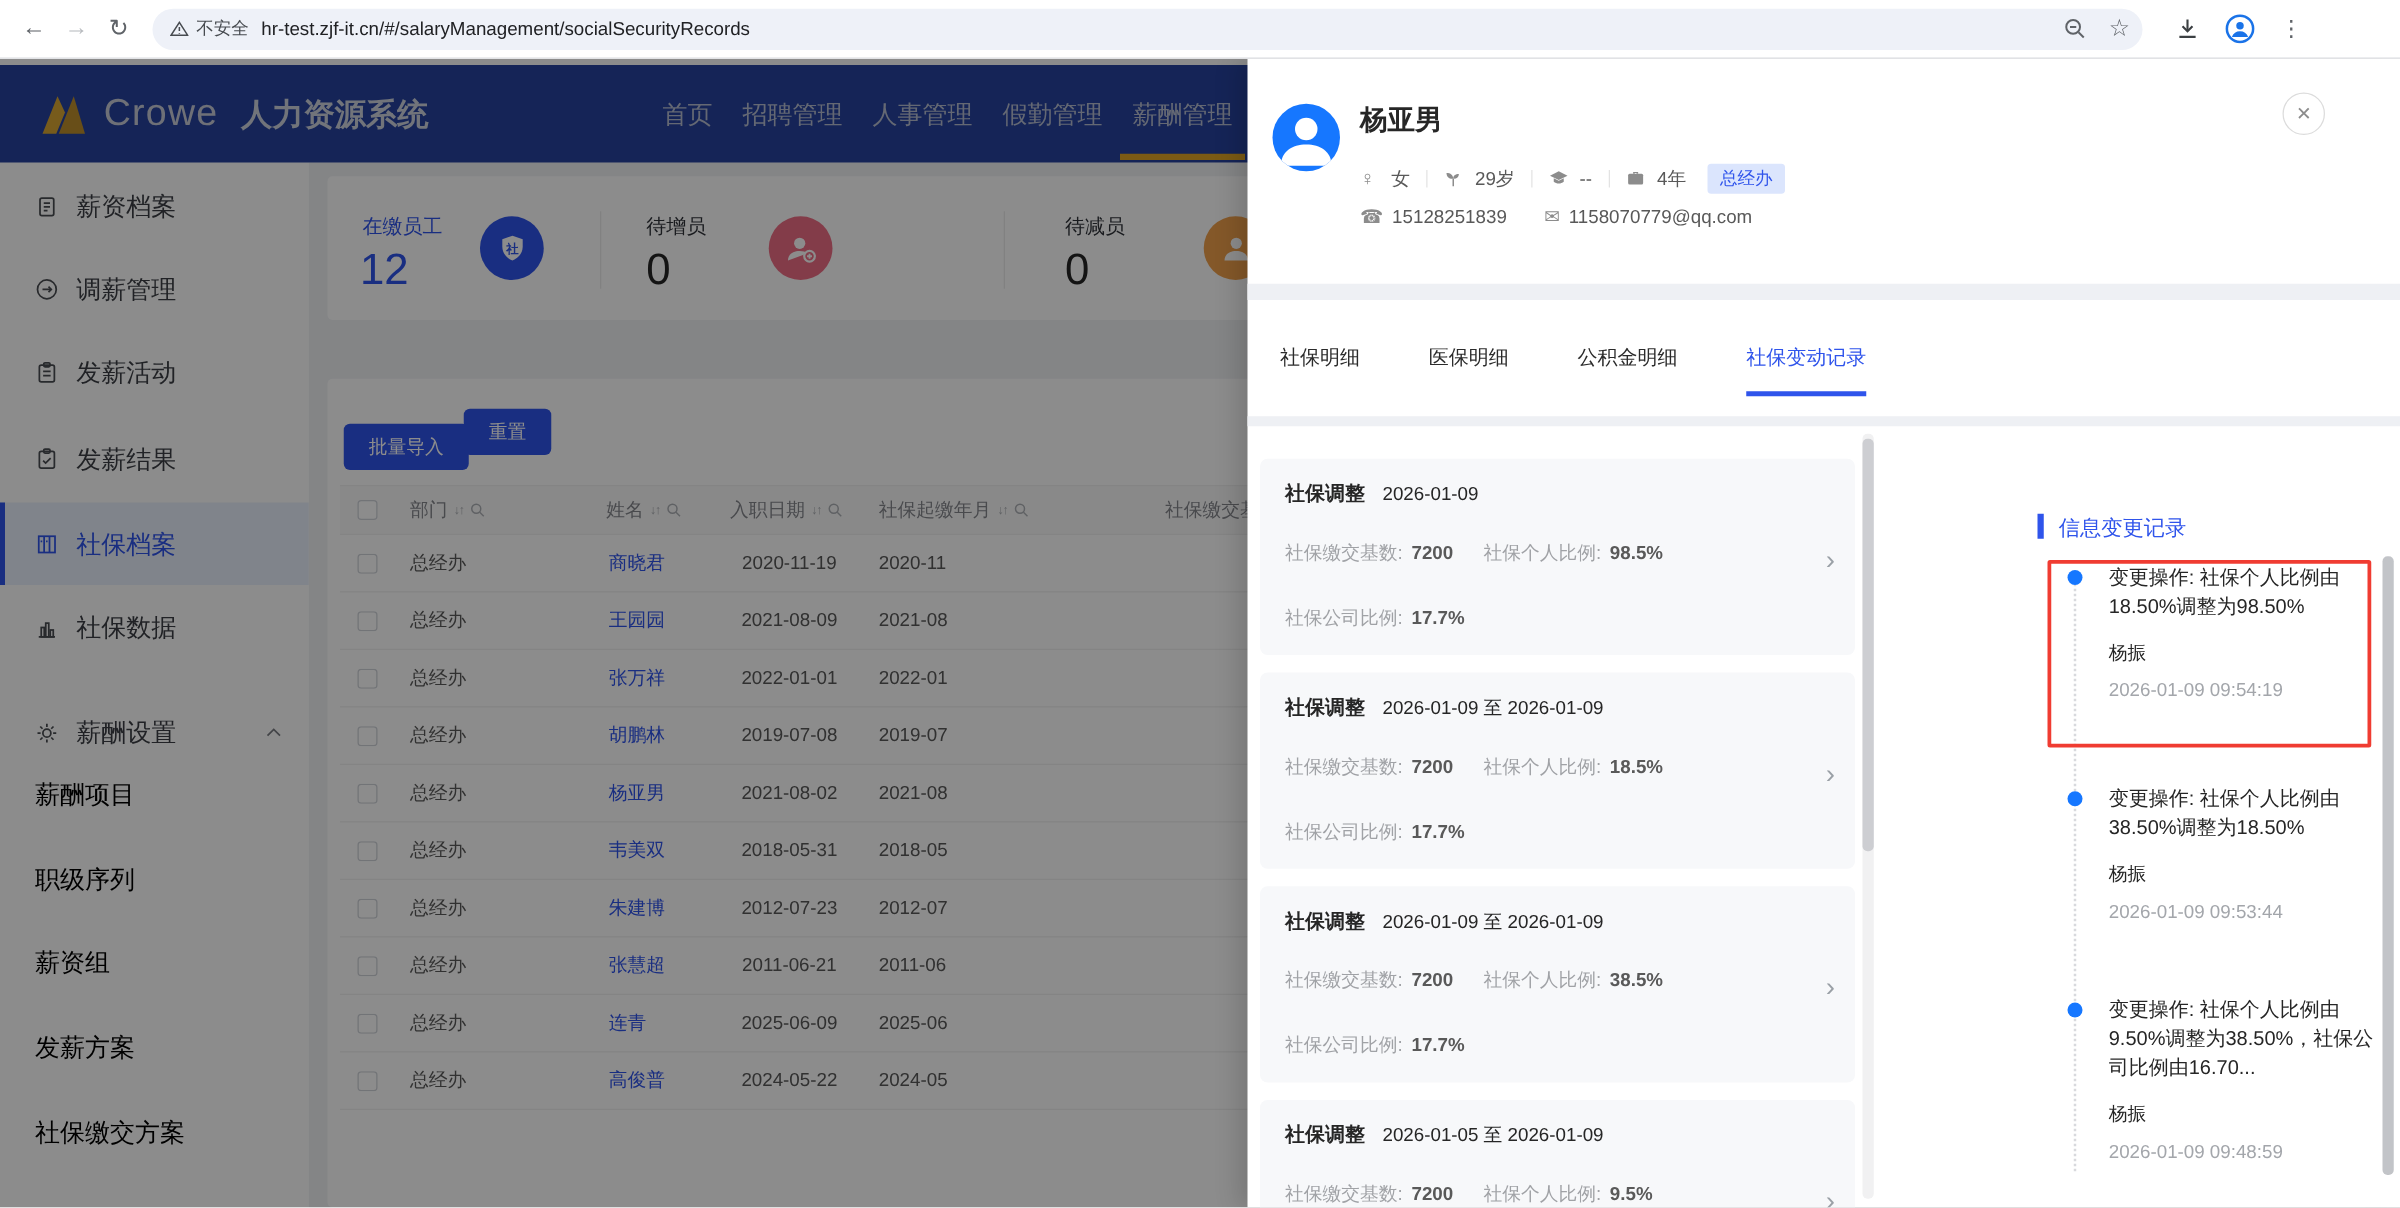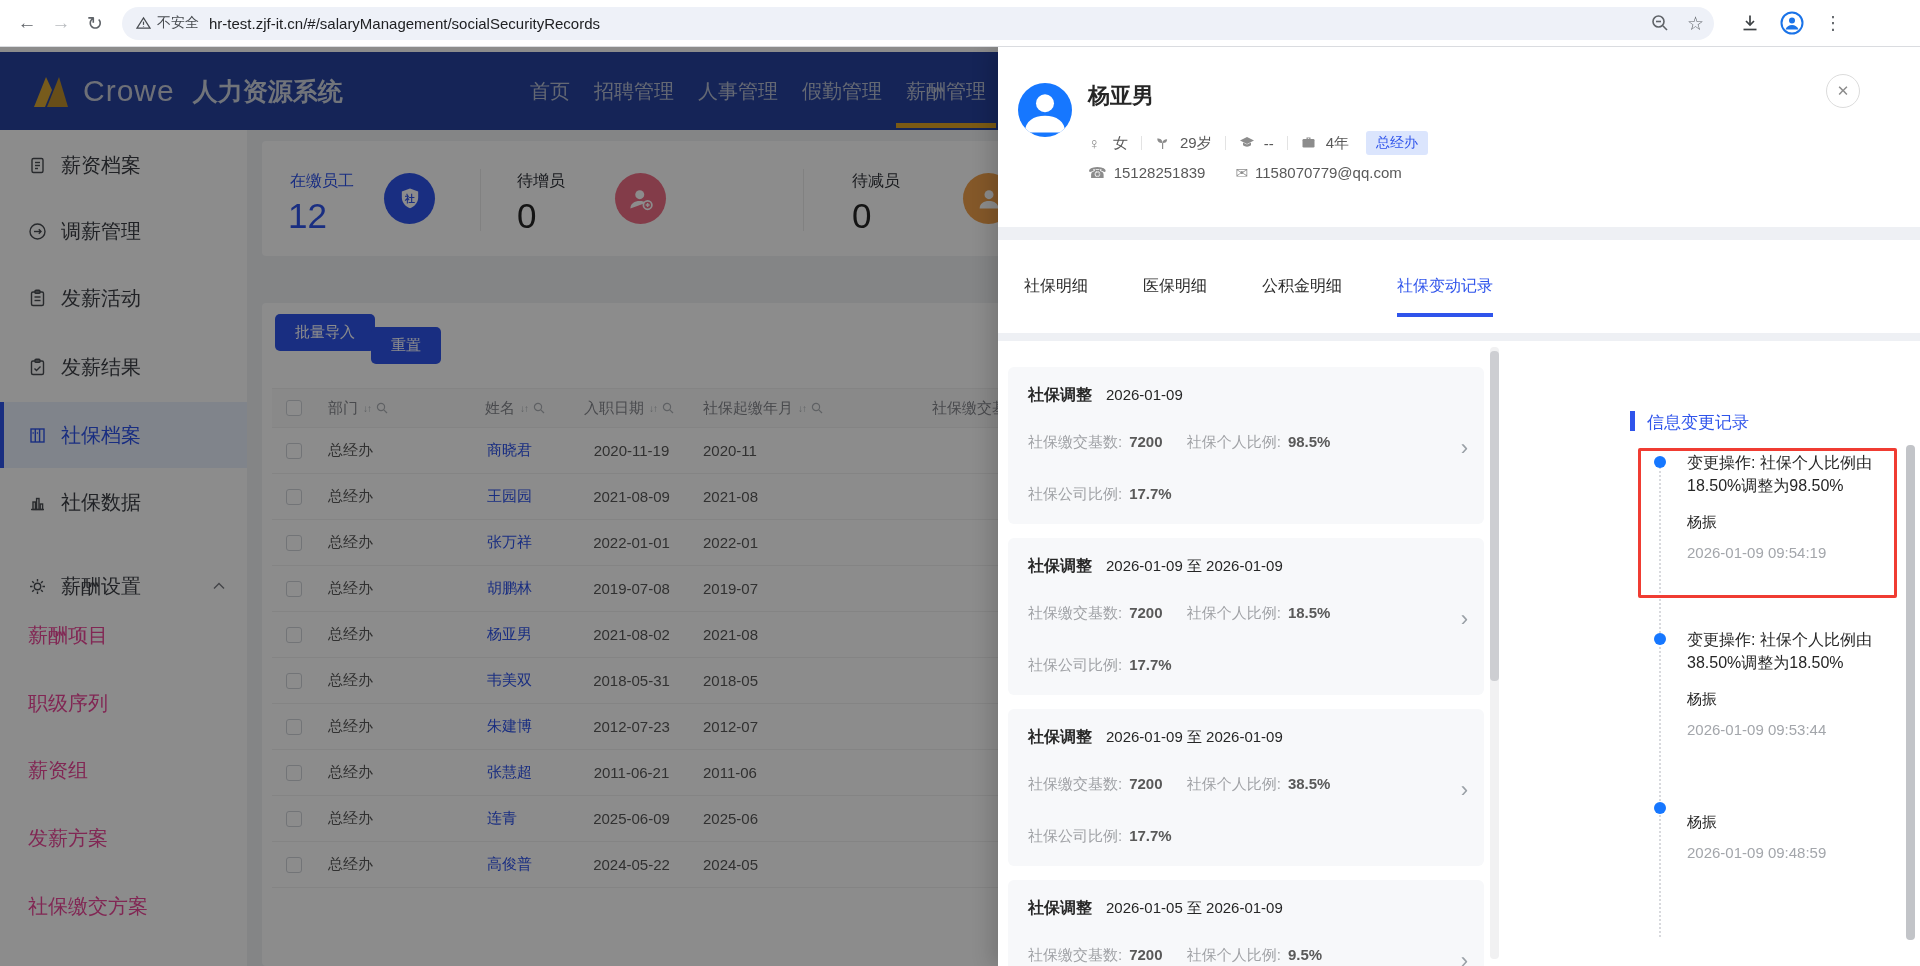--- a/index.html
+++ b/index.html
@@ -34,21 +34,21 @@
   .nav-item.active::after { content:""; position:absolute; left:-10px; right:-10px; bottom:2px;
     height:5px; background:#e0a526; }
 
   
   .sidebar { position:absolute; left:0; top:130px; width:247px; height:836px; background:#fff; z-index:2; }
   .side-item { position:absolute; left:0; width:247px; height:66px; display:flex; align-items:center;
     padding-left:28px; color:#3c3f45; font-size:20px; cursor:pointer; }
   .side-item .sicon { width:19px; height:19px; margin-right:14px; color:#4a4d52; flex:none; }
   .side-item.active { background:#eaf1fd; color:#2f54eb; border-left:4px solid #2f54eb; padding-left:24px; }
   .side-item.active .sicon { color:#2f54eb; }
-  .side-item.child { color:#ec4899; }
+  .side-item.child { color:#000000; }
   .side-item .chev { position:absolute; right:22px; width:12px; height:8px; color:#7a7d83; }
 
   
   .main { position:absolute; left:247px; top:130px; width:1673px; height:836px; background:#f0f2f5; z-index:1; }
   .stat-card { position:absolute; left:15px; top:11px; width:1634px; height:115px; background:#fff; border-radius:4px; }
   .stat-label { position:absolute; font-size:16px; color:#30333a; }
   .stat-label.blue { color:#2f54eb; }
   .stat-num { position:absolute; font-size:35px; font-weight:500; color:#262626; }
   .stat-num.blue { color:#2f54eb; }
   .stat-icon { position:absolute; width:51px; height:51px; border-radius:50%; display:flex;
@@ -295,21 +295,21 @@
       <span class="stat-num" style="left:590px; top:55px">0</span>
       <div class="stat-icon" style="left:701px; top:32px; background:#f0a04b">
         <svg width="30" height="30" viewBox="0 0 24 24">
             <circle cx="12" cy="8.5" r="3.6" fill="#fff"></circle>
             <path d="M4.5 19.5c0-4 3.3-6 7.5-6s7.5 2 7.5 6" fill="#fff"></path>
           </svg>
       </div>
     </div>
 
     <div class="table-card">
-      <button class="btn" style="left:13px; top:11px; width:100px">批量导入</button>
+      <button class="btn" style="left:13px; top:36px; width:100px">批量导入</button>
       <button class="btn" style="left:109px; top:24px; width:70px">重置</button>
 
       <div class="tbl">
         <div class="trow head">
           <span class="cell cb">
               <span class="checkbox"></span>
             </span>
           <span class="cell">
               <span>部门</span>
               <span class="sort-g">↓↑</span>
@@ -590,20 +590,21 @@
       <span class="tl-dot"></span>
       <div class="tl-body">
         <div class="tl-action">变更操作: 社保个人比例由38.50%调整为18.50%</div>
         <div class="tl-op">杨振</div>
         <div class="tl-time">2026-01-09 09:53:44</div>
       </div>
     </div>
     <div class="tl-entry" style="top:750px">
       <span class="tl-dot"></span>
       <div class="tl-body">
+        <div class="tl-action">变更操作: 社保个人比例由9.50%调整为38.50%，社保公司比例由16.70...</div>
         <div class="tl-op">杨振</div>
         <div class="tl-time">2026-01-09 09:48:59</div>
       </div>
     </div>
 
     <div class="red-box"></div>
     <div class="win-scroll"></div>
   </div>
 
 </div>

